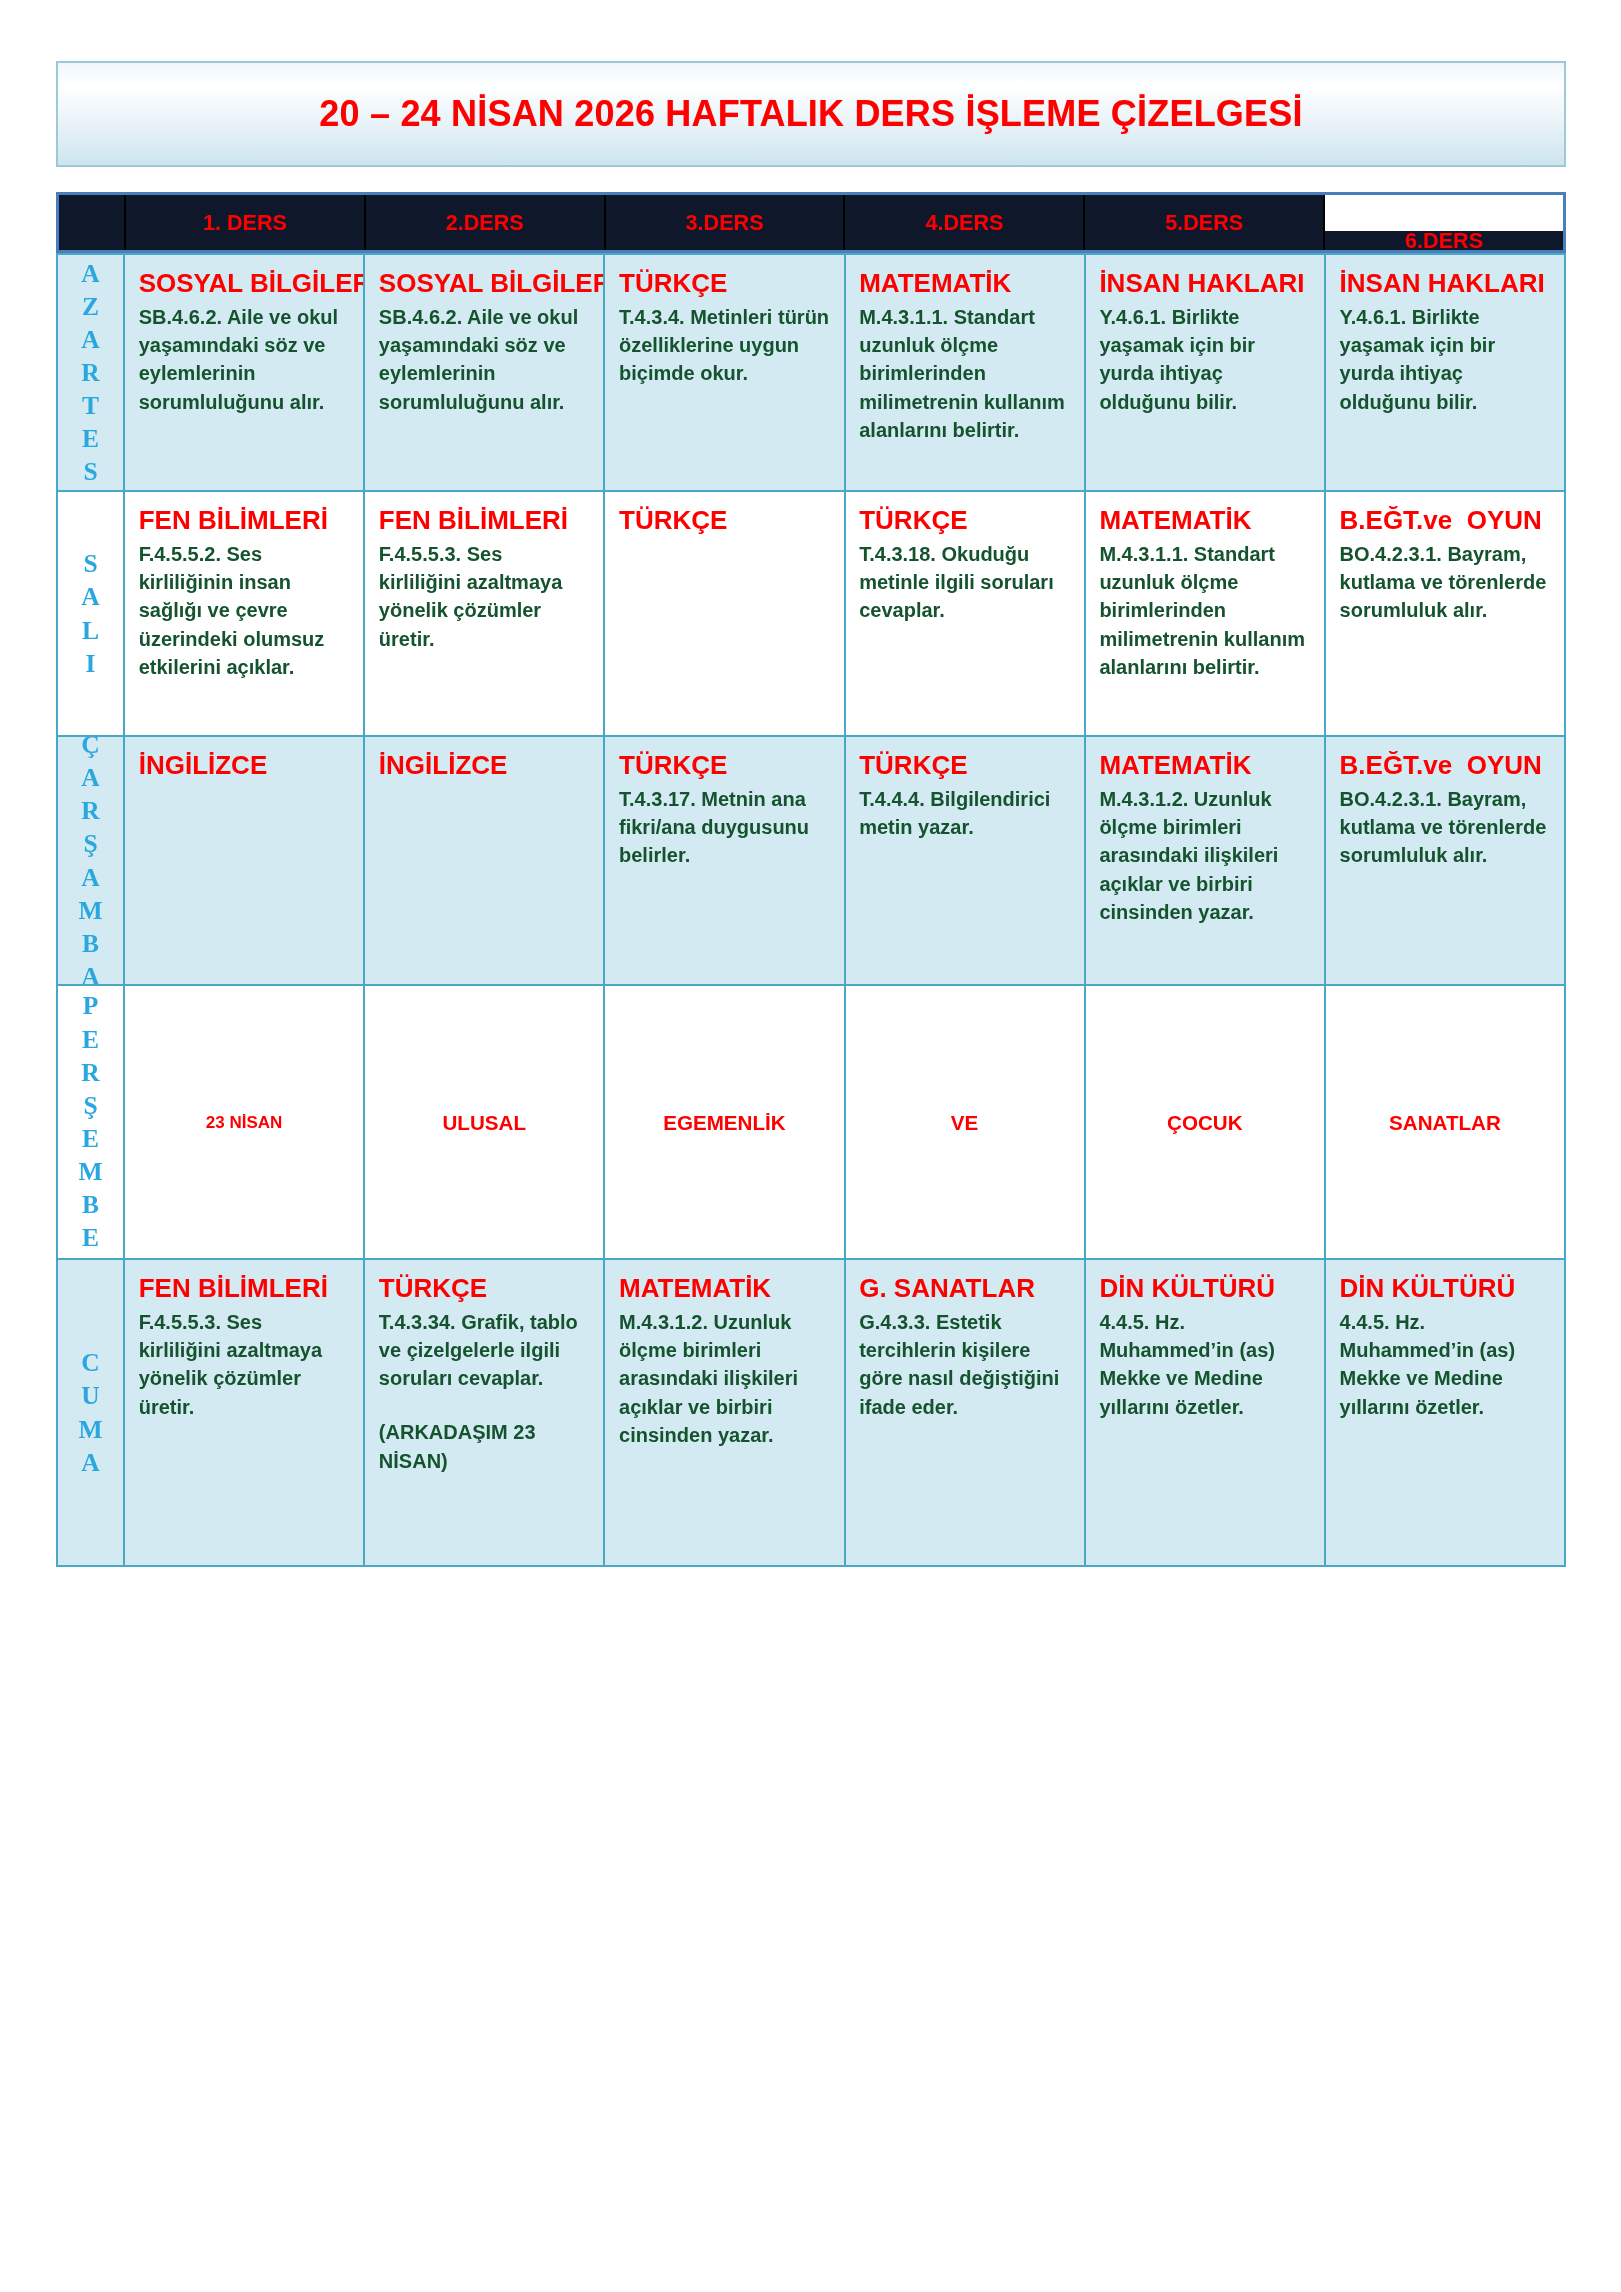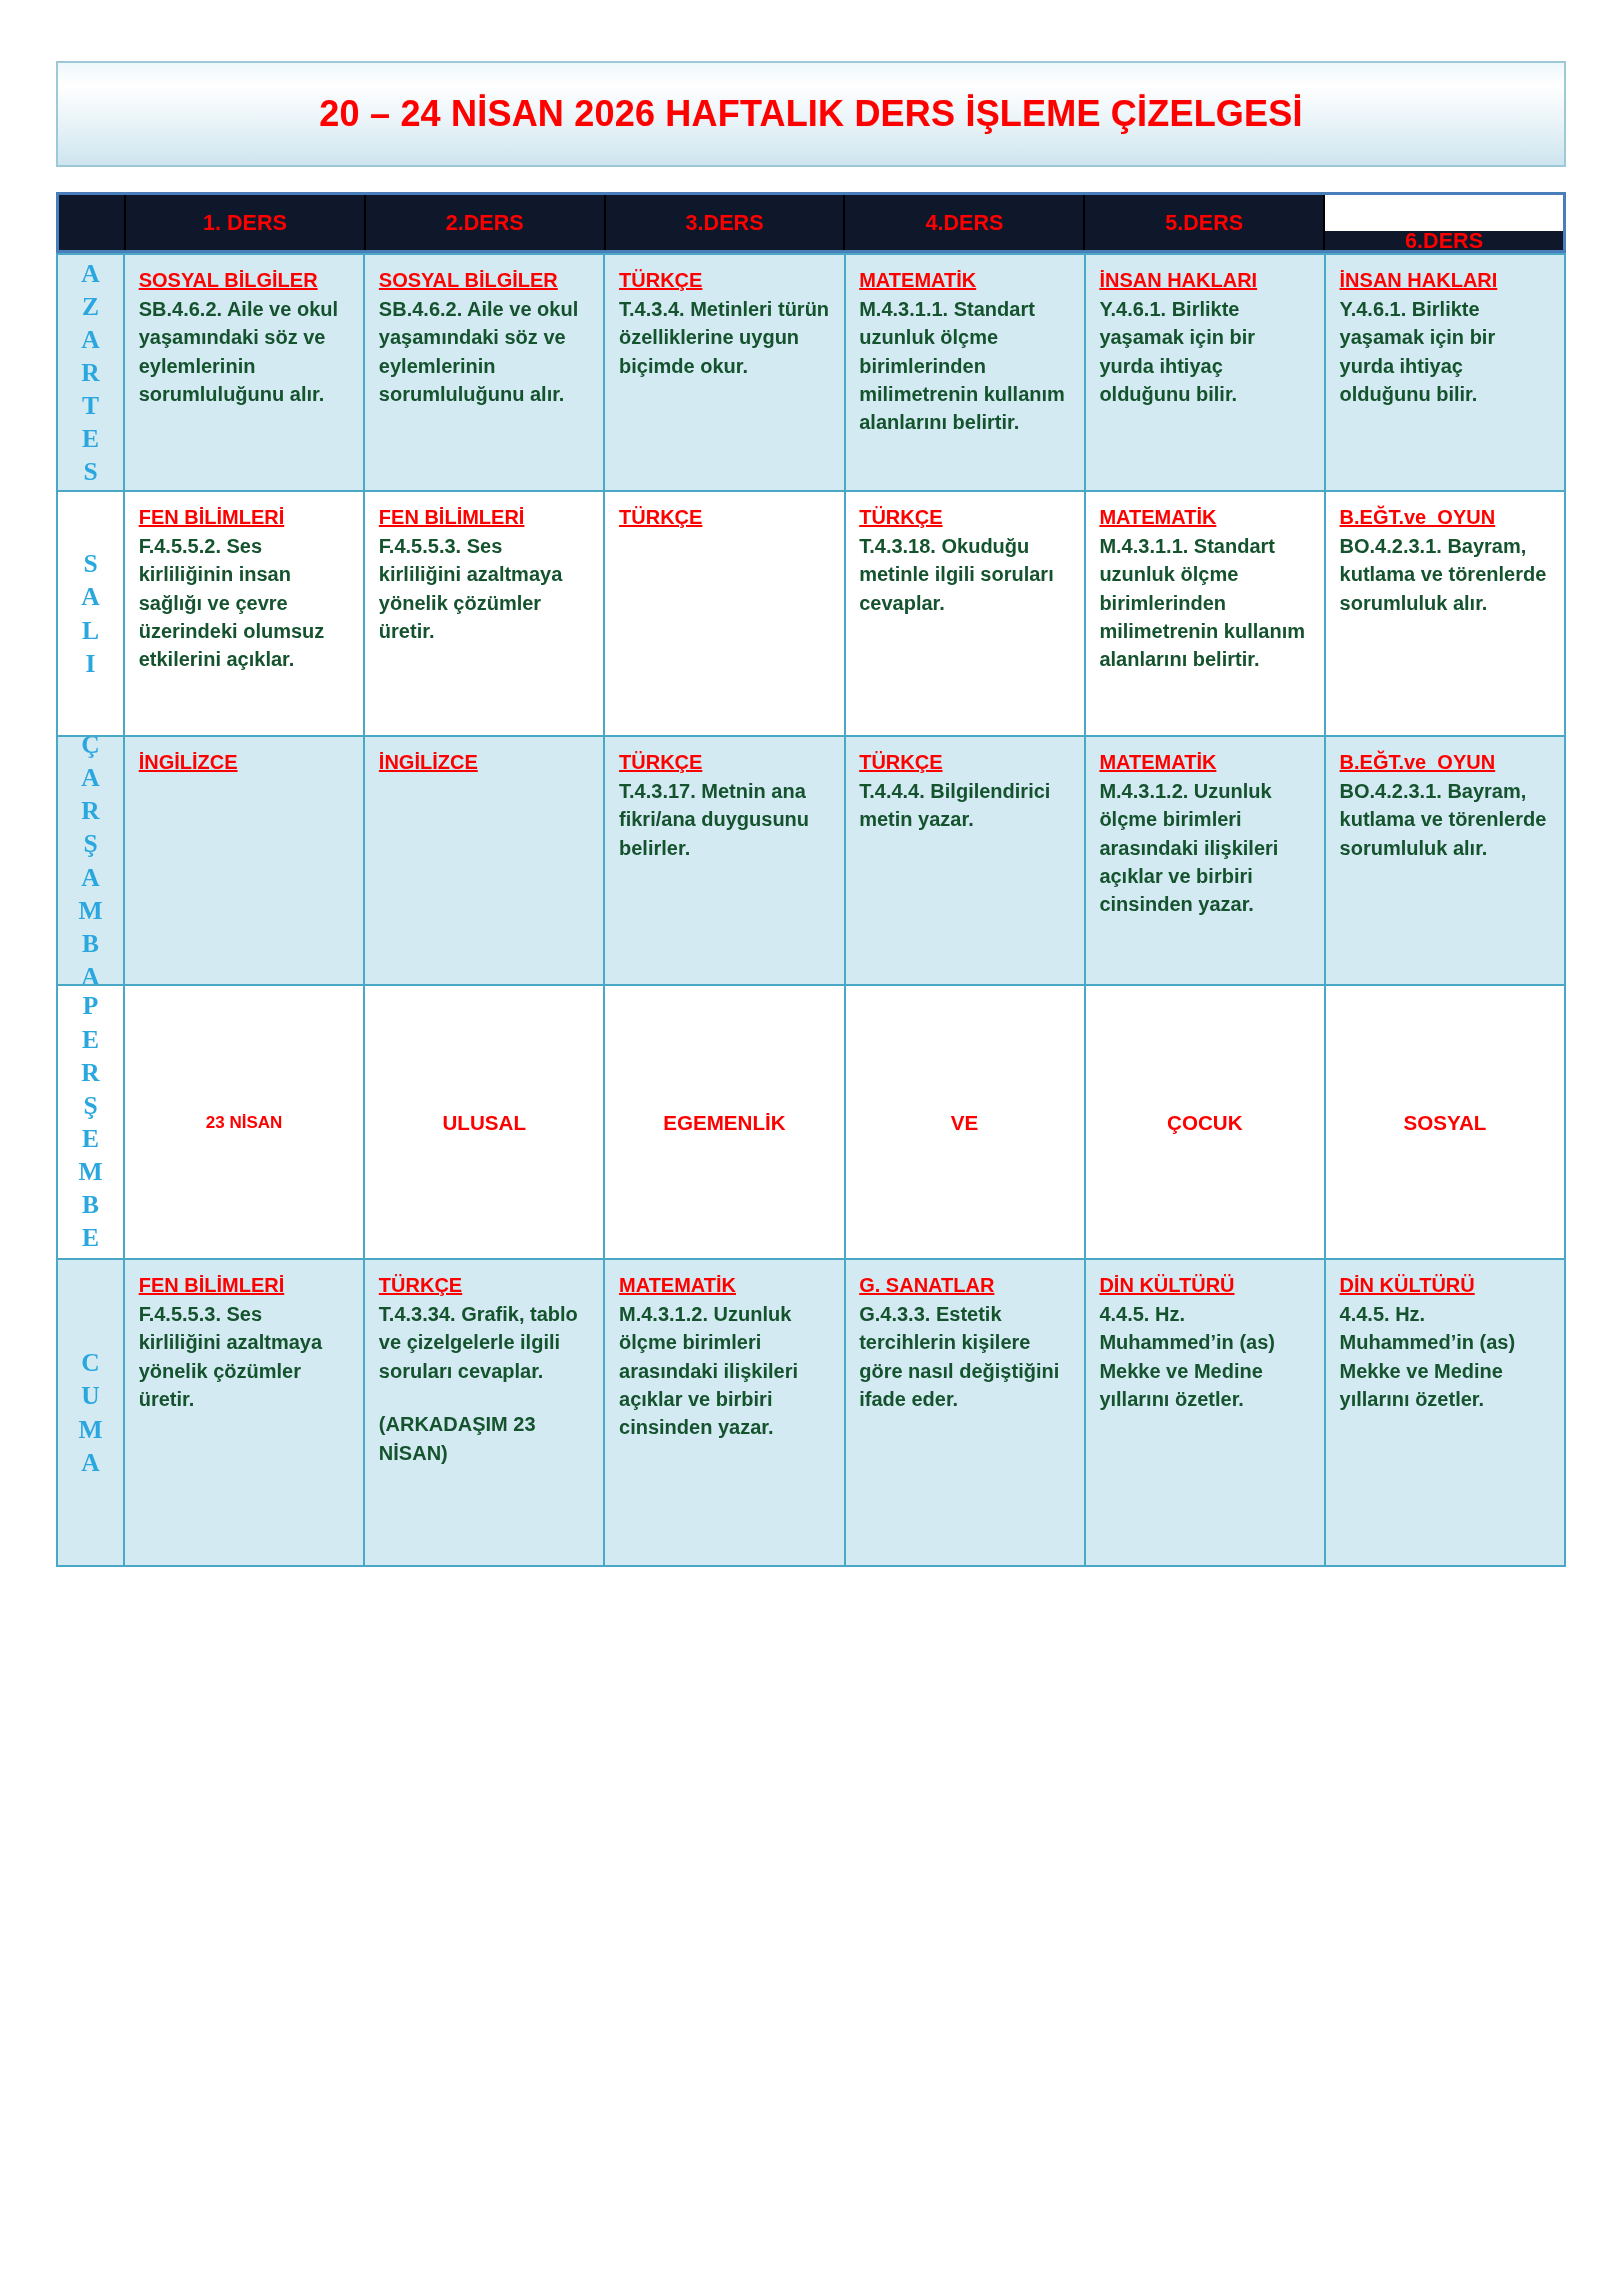--- a/index.html
+++ b/index.html
@@ -112,26 +112,25 @@
     color: #2ba7df;
     font-family: "Liberation Serif", serif;
     font-weight: bold;
     font-size: 25.5px;
     line-height: 1.30;
     text-align: center;
   }
 
   .subject {
     color: #ff0000;
-    font-size: 20px;
+    font-size: 26px;
     font-weight: bold;
     line-height: 1.30;
     margin: 0 0 2px 0;
     white-space: pre;
-    text-decoration: underline;
   }
   .outcome {
     color: #14532d;
     font-size: 20px;
     font-weight: bold;
     line-height: 1.42;
     margin: 0;
     white-space: pre-wrap;
   }
   .outcome.extra { margin-top: 25.5px; }
@@ -299,21 +298,21 @@
         <div class="cell lesson holiday">
           <span class="holiday-word">EGEMENLİK</span>
         </div>
         <div class="cell lesson holiday">
           <span class="holiday-word">VE</span>
         </div>
         <div class="cell lesson holiday">
           <span class="holiday-word">ÇOCUK</span>
         </div>
         <div class="cell lesson holiday">
-          <span class="holiday-word">SOSYAL</span>
+          <span class="holiday-word">SANATLAR</span>
         </div>
       </div>
       <div class="row r4 tint">
         <div class="cell daycol">
           <span class="day-letter">C</span>
           <span class="day-letter">U</span>
           <span class="day-letter">M</span>
           <span class="day-letter">A</span>
         </div>
         <div class="cell lesson">

